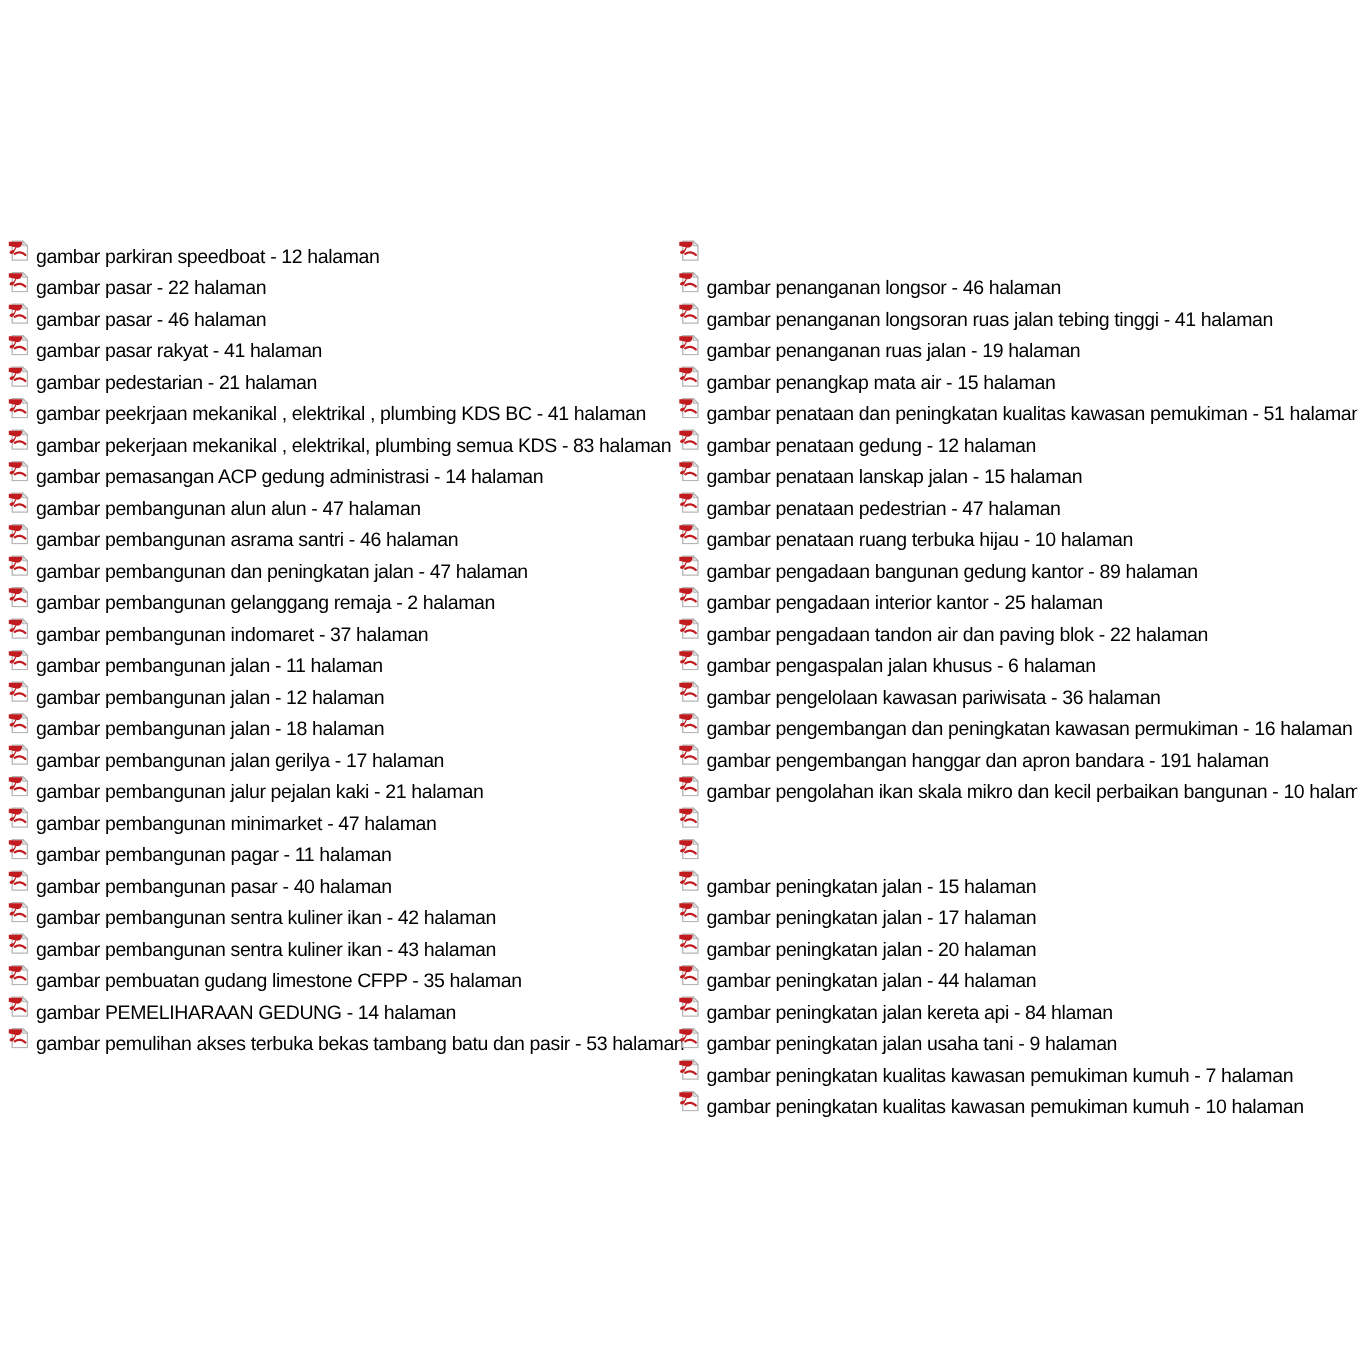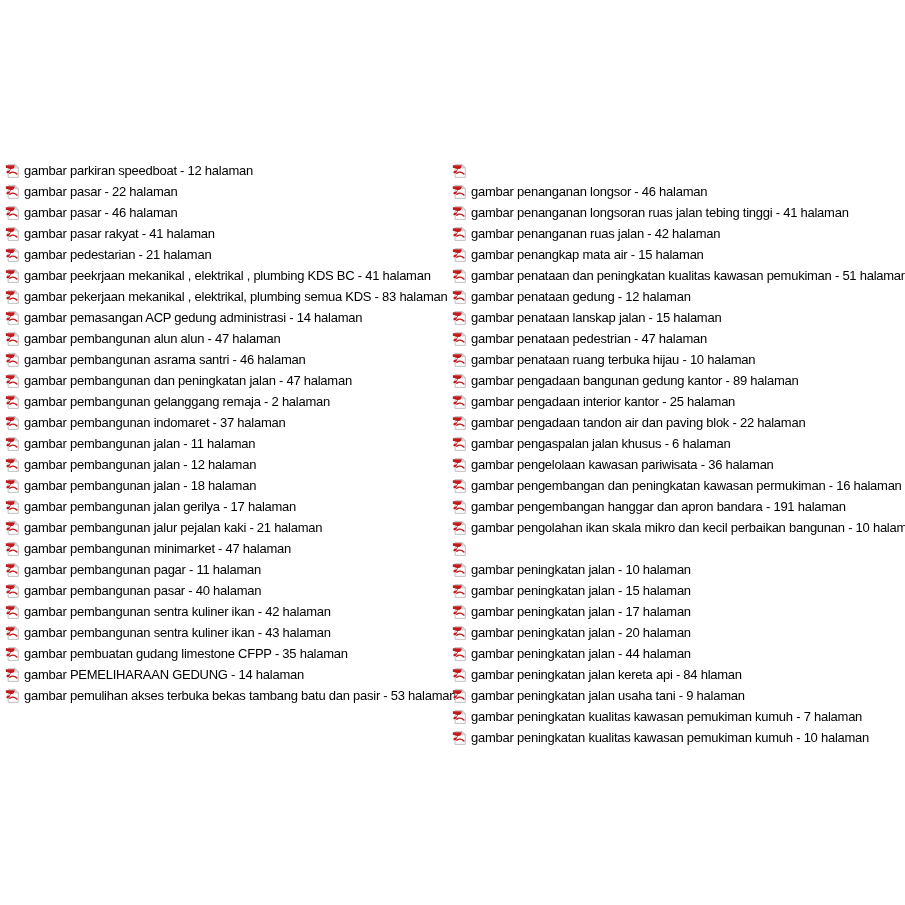--- a/index.html
+++ b/index.html
@@ -17,21 +17,21 @@
   }
   .file-col {
     position: absolute;
     top: 160px;
   }
   .file-col.left  { left: 5px; }
   .file-col.right { left: 452px; }
   .row {
     height: 21px;
     display: flex;
-    align-items: center;
+    align-items: flex-start;
     white-space: nowrap;
     cursor: default;
   }
   .row .icon {
     width: 14px;
     height: 14px;
     flex: none;
     margin-right: 5px;
     display: inline-block;
   }
@@ -400,21 +400,21 @@
 
   <div class="row">
     <span class="icon">
       <svg viewBox="0 0 16 16" aria-hidden="true">
         <path d="M3.6 0.8 H11.6 L15.2 4.4 V15.3 H3.6 Z" fill="#ffffff" stroke="var(--page-border)" stroke-width="1"></path>
         <path d="M11.6 0.8 V4.4 H15.2 Z" fill="var(--fold-gray)" stroke="var(--page-border)" stroke-width="0.8"></path>
         <path d="M1 1.4 H11 C11.5 4.4 9.5 6.2 6.8 5.8 L5.2 9.0 C4.1 11.3 1.4 11.0 1.6 9.4 C1.8 8.2 3.2 7.6 4.6 7.8 L6.0 5.6 C4 5.2 2.2 4.4 1 4.6 Z" fill="var(--pdf-red)"></path>
         <path d="M5.5 10.6 C8 8.6 11.5 9.1 13.6 11.4" stroke="var(--pdf-red)" stroke-width="1.7" fill="none" stroke-linecap="round"></path>
       </svg>
     </span>
-    <span class="label">gambar penanganan ruas jalan - 42 halaman</span>
+    <span class="label">gambar penanganan ruas jalan - 19 halaman</span>
   </div>
 
   <div class="row">
     <span class="icon">
       <svg viewBox="0 0 16 16" aria-hidden="true">
         <path d="M3.6 0.8 H11.6 L15.2 4.4 V15.3 H3.6 Z" fill="#ffffff" stroke="var(--page-border)" stroke-width="1"></path>
         <path d="M11.6 0.8 V4.4 H15.2 Z" fill="var(--fold-gray)" stroke="var(--page-border)" stroke-width="0.8"></path>
         <path d="M1 1.4 H11 C11.5 4.4 9.5 6.2 6.8 5.8 L5.2 9.0 C4.1 11.3 1.4 11.0 1.6 9.4 C1.8 8.2 3.2 7.6 4.6 7.8 L6.0 5.6 C4 5.2 2.2 4.4 1 4.6 Z" fill="var(--pdf-red)"></path>
         <path d="M5.5 10.6 C8 8.6 11.5 9.1 13.6 11.4" stroke="var(--pdf-red)" stroke-width="1.7" fill="none" stroke-linecap="round"></path>
       </svg>
@@ -591,21 +591,20 @@
 
   <div class="row">
     <span class="icon">
       <svg viewBox="0 0 16 16" aria-hidden="true">
         <path d="M3.6 0.8 H11.6 L15.2 4.4 V15.3 H3.6 Z" fill="#ffffff" stroke="var(--page-border)" stroke-width="1"></path>
         <path d="M11.6 0.8 V4.4 H15.2 Z" fill="var(--fold-gray)" stroke="var(--page-border)" stroke-width="0.8"></path>
         <path d="M1 1.4 H11 C11.5 4.4 9.5 6.2 6.8 5.8 L5.2 9.0 C4.1 11.3 1.4 11.0 1.6 9.4 C1.8 8.2 3.2 7.6 4.6 7.8 L6.0 5.6 C4 5.2 2.2 4.4 1 4.6 Z" fill="var(--pdf-red)"></path>
         <path d="M5.5 10.6 C8 8.6 11.5 9.1 13.6 11.4" stroke="var(--pdf-red)" stroke-width="1.7" fill="none" stroke-linecap="round"></path>
       </svg>
     </span>
-    <span class="label">gambar peningkatan jalan - 10 halaman</span>
   </div>
 
   <div class="row">
     <span class="icon">
       <svg viewBox="0 0 16 16" aria-hidden="true">
         <path d="M3.6 0.8 H11.6 L15.2 4.4 V15.3 H3.6 Z" fill="#ffffff" stroke="var(--page-border)" stroke-width="1"></path>
         <path d="M11.6 0.8 V4.4 H15.2 Z" fill="var(--fold-gray)" stroke="var(--page-border)" stroke-width="0.8"></path>
         <path d="M1 1.4 H11 C11.5 4.4 9.5 6.2 6.8 5.8 L5.2 9.0 C4.1 11.3 1.4 11.0 1.6 9.4 C1.8 8.2 3.2 7.6 4.6 7.8 L6.0 5.6 C4 5.2 2.2 4.4 1 4.6 Z" fill="var(--pdf-red)"></path>
         <path d="M5.5 10.6 C8 8.6 11.5 9.1 13.6 11.4" stroke="var(--pdf-red)" stroke-width="1.7" fill="none" stroke-linecap="round"></path>
       </svg>

